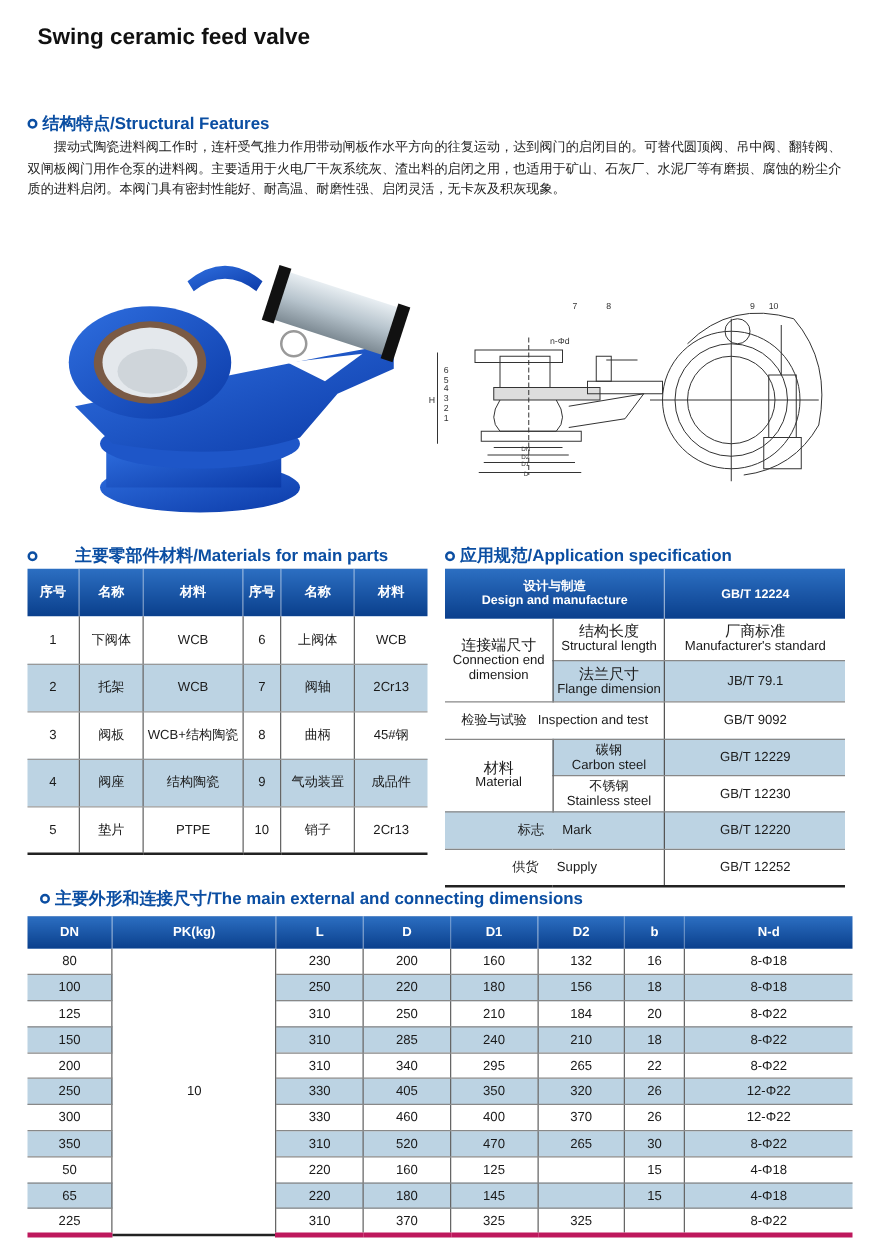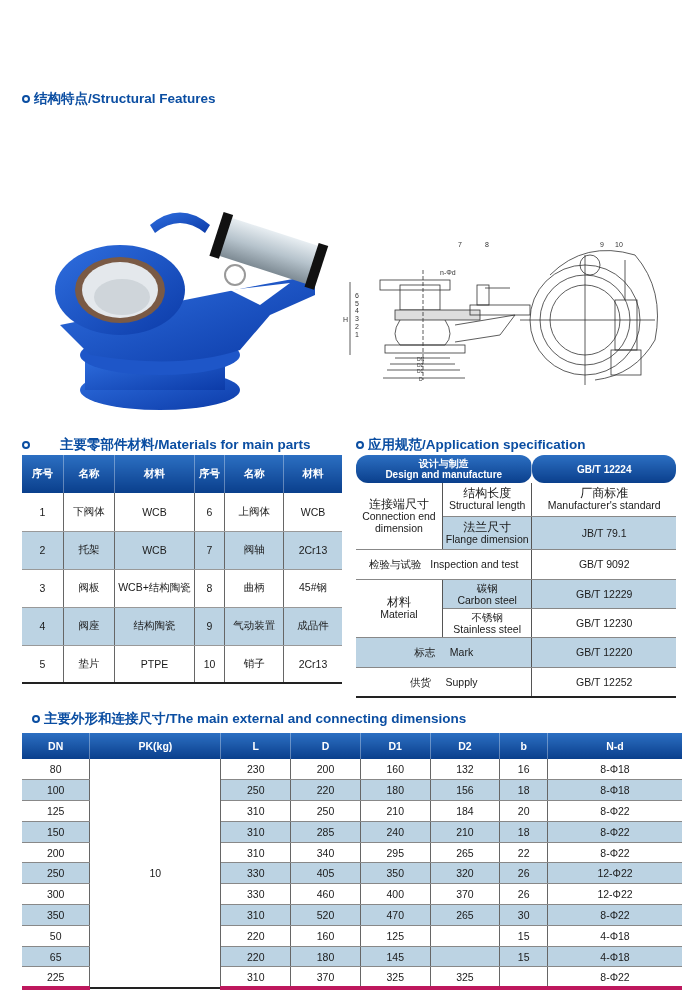--- a/index.html
+++ b/index.html
@@ -21,46 +21,48 @@
   table { border-collapse: collapse; position: absolute; font-size: 10.5px; }
   th { background: linear-gradient(#2c6fc2, #0a3f8c); color: #fff; font-weight: bold; font-size: 10.5px; }
   .parts { left: 22px; top: 455px; width: 320px; }
   .parts th { height: 38px; border-right: 1px solid #ffffff55; }
   .parts td { height: 38px; text-align: center; border-right: 1px solid #666; border-bottom: 1px solid #999; }
   .parts td:last-child, .parts th:last-child { border-right: none; }
   .parts tr.alt td { background: #bcd3e3; }
   .parts tr:last-child td { border-bottom: 2px solid #222; }
 
   .spec { left: 356px; top: 455px; width: 320px; }
-  .spec th { height: 28px; font-size: 10px; line-height: 11px; border-radius: 12px; }
+  .spec th { height: 40px; font-size: 10px; line-height: 11px; }
   .spec td { text-align: center; border-bottom: 1px solid #888; font-size: 10.5px; line-height: 12px; padding: 2px 0; }
   .spec td.vline { border-right: 1px solid #555; }
   .spec td.blue { background: #bcd3e3; text-align: center; }
   .spec tr:last-child td { border-bottom: 2px solid #222; }
 
   .dims { left: 22px; top: 733px; width: 660px; }
   .dims th { height: 26px; border-right: 1px solid #ffffff55; font-size: 10.5px; }
   .dims th:last-child { border-right: none; }
   .dims td { height: 20.8px; text-align: center; border-right: 1px solid #666; border-bottom: 1px solid #888; font-size: 10.5px; }
   .dims td:last-child { border-right: none; }
   .dims tr.alt td.c { background: #bcd3e3; }
   .dims tr:last-child td { border-bottom: 4px solid #be185d; }
   .dims td.pk { background: #fff; vertical-align: middle; border-bottom: 2px solid #222; }
 </style>
 </head>
 <body>
 
 <div class="title-bar">
+  <span class="title-en">Swing ceramic feed valve</span>
 </div>
 
 <div class="section-h" style="left:22px; top:90px;">
   <span class="dot"></span>
   <span>结构特点/Structural Features</span>
 </div>
 <div class="para" style="top:110px;">
+  <p>摆动式陶瓷进料阀工作时，连杆受气推力作用带动闸板作水平方向的往复运动，达到阀门的启闭目的。可替代圆顶阀、吊中阀、翻转阀、双闸板阀门用作仓泵的进料阀。主要适用于火电厂干灰系统灰、渣出料的启闭之用，也适用于矿山、石灰厂、水泥厂等有磨损、腐蚀的粉尘介质的进料启闭。本阀门具有密封性能好、耐高温、耐磨性强、启闭灵活，无卡灰及积灰现象。</p>
 </div>
 
 <svg class="photo" viewBox="0 0 300 210">
   <defs>
     <linearGradient id="bl" x1="0" y1="0" x2="1" y2="1">
       <stop offset="0" stop-color="#2f6fe0"></stop>
         <stop offset="1" stop-color="#0c3ba8"></stop>
     </linearGradient>
     <linearGradient id="cyl" x1="0" y1="0" x2="0" y2="1">
       <stop offset="0" stop-color="#e8eef2"></stop>

